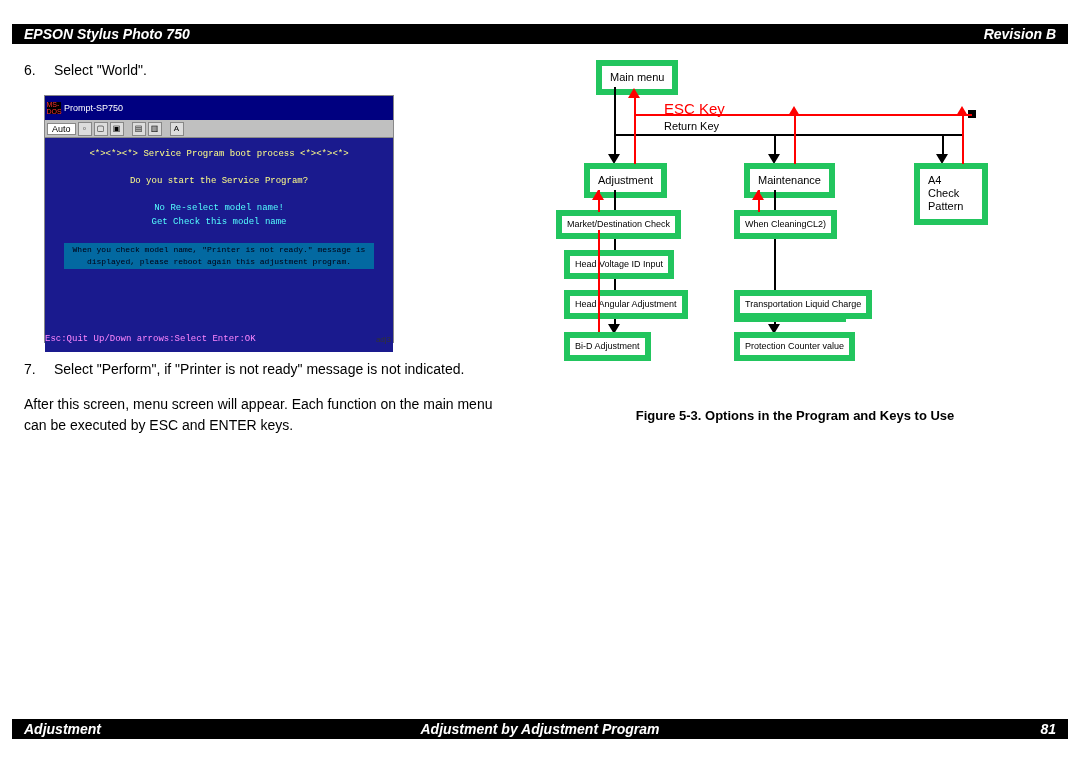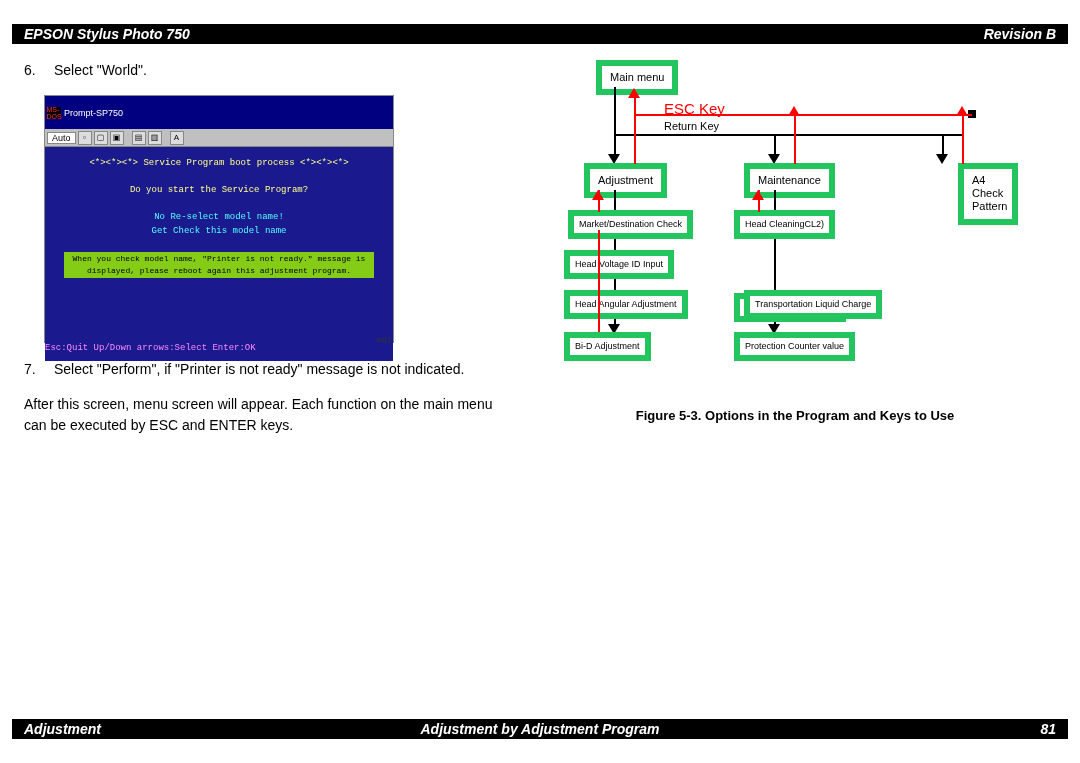--- a/index.html
+++ b/index.html
@@ -28,31 +28,31 @@
   .content { position: absolute; top: 60px; left: 24px; right: 24px; bottom: 60px; display: flex; gap: 30px; }
   .left-col { width: 480px; }
   .right-col { flex: 1; position: relative; }
   .step { margin-bottom: 14px; line-height: 1.5; }
   .step-num { display: inline-block; width: 26px; }
   .step-text { }
   .para { margin-bottom: 10px; line-height: 1.5; }
 
   
   .dos-window { width: 350px; height: 248px; border: 1px solid #888; margin: 8px 0 16px 20px; position: relative; background: #c0c0c0; }
-  .dos-titlebar { height: 33px; background: #000080; display: flex; align-items: center; padding: 0 2px; }
+  .dos-titlebar { height: 24px; background: #000080; display: flex; align-items: center; padding: 0 2px; }
   .dos-titleicon { width: 14px; height: 12px; background: #000; color:#f33; font-size:7px; display:flex; align-items:center; justify-content:center; }
   .dos-title { color: #fff; font-size: 9px; margin-left: 3px; font-family: "MS Sans Serif", Arial; }
   .dos-toolbar { height: 18px; background: #c0c0c0; border-bottom: 1px solid #888; display:flex; align-items:center; gap:2px; padding:1px 2px;}
   .dos-auto { font-size:9px; border:1px solid #888; background:#fff; padding:0 4px; }
   .dos-btn { width:14px; height:14px; border:1px solid #888; background:#ddd; font-size:8px; display:flex; align-items:center; justify-content:center;}
   .dos-body { background: #1a1a8e; height: 214px; padding: 10px 6px; color: #eee; font-family: "Courier New", monospace; font-size: 9px; line-height: 1.5; text-align: center; position:relative;}
   .dos-cyan { color: #5ff; }
   .dos-pink { color: #f8f; }
   .dos-yellow { color: #ff8; }
-  .dos-highlight { background: #84cc16; color:#001; display:inline-block; padding:1px 2px; font-size:8px;}
+  .dos-highlight { background: #0369a1; color:#001; display:inline-block; padding:1px 2px; font-size:8px;}
   .dos-footer { position:absolute; bottom:6px; left:0; right:0; text-align:left; color:#f8f; font-size:9px;}
   .adj3 { position:absolute; bottom:-2px; right:2px; font-size:8px; color:#333;}
 
   
   .diagram { position: relative; width: 480px; height: 340px; }
   .node { position: absolute; border: 6px solid #22c55e; background: #fff; font-size: 11px; padding: 5px 8px; text-align: left; line-height: 1.2; white-space: nowrap; }
   .small-node { font-size: 9px; padding: 3px 5px; }
   .esc-label { position:absolute; color:#f00; font-size:15px;}
   .ret-label { position:absolute; color:#000; font-size:11px;}
   .arrow-down { position:absolute; width:0; height:0; border-left:6px solid transparent; border-right:6px solid transparent; border-top:10px solid #000;}
@@ -143,41 +143,41 @@
       <div class="vline-red" style="left:260px; top:54px; height:50px;"></div>
       <div class="arrow-up-red" style="left:254px; top:46px;"></div>
       <div class="node" style="left:210px; top:103px;">Maintenance</div>
 
       <div class="vline-black" style="left:408px; top:74px; height:26px;"></div>
       <div class="arrow-down" style="left:402px; top:94px;"></div>
       <div class="vline-red" style="left:428px; top:54px; height:50px;"></div>
       <div class="arrow-up-red" style="left:422px; top:46px;"></div>
 
       <div style="position:absolute; left:434px; top:50px; width:8px; height:8px; background:#000;"></div>
-      <div class="node" style="left:380px; top:103px; white-space:normal; width:60px;margin-left:44px;">A4 Check Pattern</div>
+      <div class="node" style="left:380px; top:103px; white-space:normal; width:74px;">A4 Check Pattern</div>
 
       <div class="vline-black" style="left:80px; top:130px; height:140px;"></div>
       <div class="arrow-down" style="left:74px; top:264px;"></div>
       <div class="vline-red" style="left:64px; top:130px; height:22px;"></div>
       <div class="arrow-up-red" style="left:58px; top:130px;"></div>
 
-      <div class="node small-node" style="left:34px; top:150px;">Market/Destination Check</div>
+      <div class="node small-node" style="left:22px; top:150px;">Market/Destination Check</div>
       <div class="node small-node" style="left:30px; top:190px;">Head Voltage ID Input</div>
       <div class="node small-node" style="left:30px; top:230px;text-align:right;">Head Angular Adjustment</div>
       <div class="node small-node" style="left:30px; top:272px;">Bi-D Adjustment</div>
       <div class="vline-red" style="left:64px; top:170px; height:102px;"></div>
 
       <div class="vline-black" style="left:240px; top:130px; height:140px;"></div>
       <div class="arrow-down" style="left:234px; top:264px;"></div>
       <div class="vline-red" style="left:224px; top:130px; height:22px;"></div>
       <div class="arrow-up-red" style="left:218px; top:130px;"></div>
 
-      <div class="node small-node" style="left:200px; top:150px;">Head CleaningCL2)</div>
+      <div class="node small-node" style="left:200px; top:150px;">When CleaningCL2)</div>
       <div class="node small-node" style="left:200px; top:190px;margin-top:43px;">Ink Charge Flag Reset</div>
-      <div class="node small-node" style="left:200px; top:230px;margin-left:10px;">Transportation Liquid Charge</div>
+      <div class="node small-node" style="left:200px; top:230px;">Transportation Liquid Charge</div>
       <div class="node small-node" style="left:200px; top:272px;">Protection Counter value</div>
     </div>
 
     <div class="fig-caption">Figure 5-3.  Options in the Program and Keys to Use</div>
   </div>
 </div>
 
 <div class="footer-bar">
   <span>Adjustment</span>
   <span class="footer-center">Adjustment by Adjustment Program</span>

